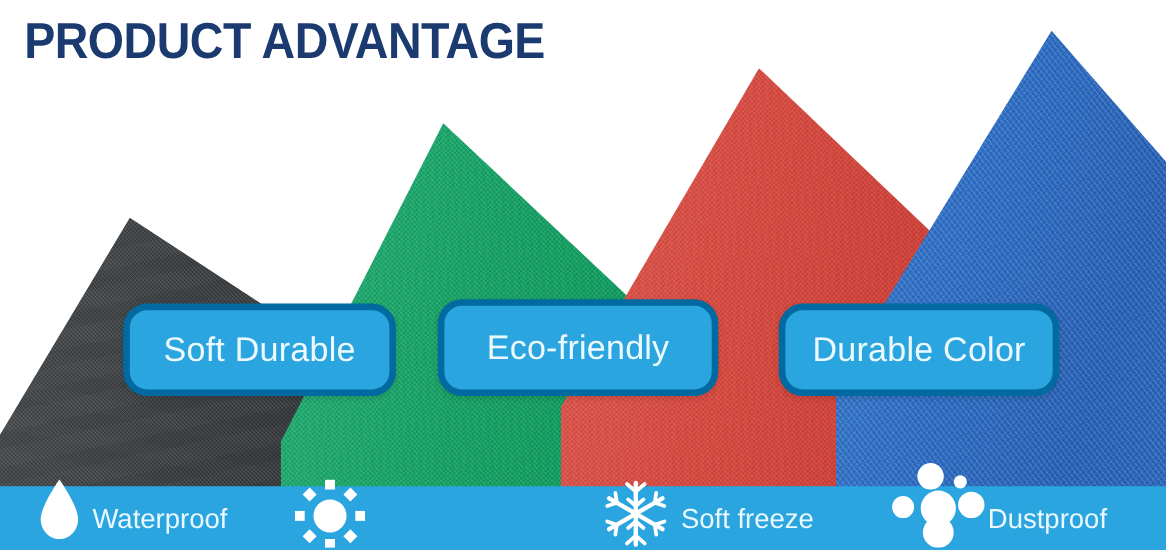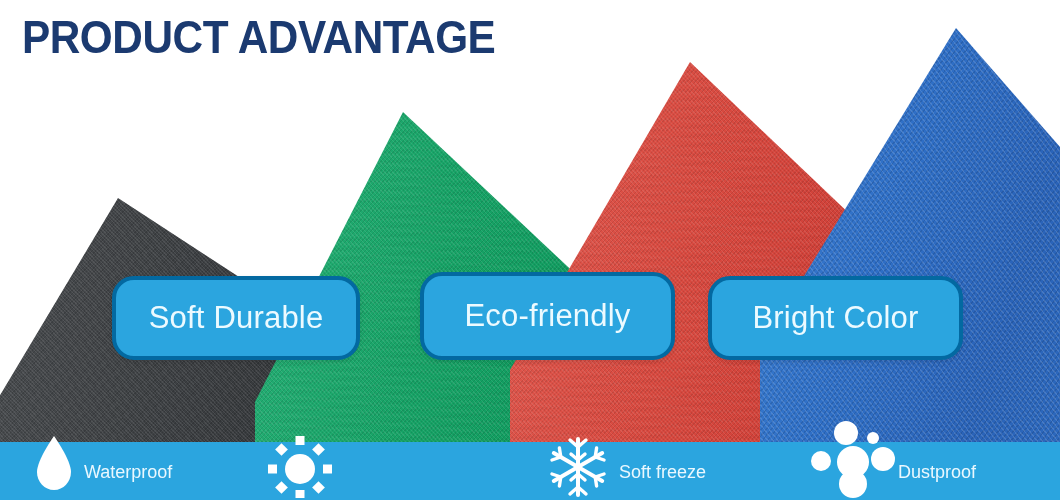--- a/index.html
+++ b/index.html
@@ -114,54 +114,54 @@
     opacity:0.8;
   }
 
   
   .pill {
     position:absolute;
     display:flex;
     align-items:center;
     justify-content:center;
     background:#2ba5df;
-    border:4px solid #0369a1;
+    border:6px solid #0369a1;
     border-radius:22px;
     color:#ecfaff;
     font-size:31px;
     font-family:"Liberation Sans", sans-serif;
     font-weight:normal;
     letter-spacing:0.2px;
     white-space:nowrap;
     z-index:25;
     box-shadow:0 2px 5px rgba(0,0,0,0.10);
   }
   #pill-0 { left:112px;  top:276px; width:248px; height:84px; }
-  #pill-1 { left:420px;  top:272px; width:255px; height:88px; }
+  #pill-1 { left:398px;  top:272px; width:255px; height:88px; }
   #pill-2 { left:708px;  top:276px; width:255px; height:84px; }
 
   
   #feature-bar {
     position:absolute;
     left:0; bottom:0;
     width:1060px; height:58px;
     background:#2ba5df;
     z-index:30;
   }
   .feature {
     position:absolute;
     bottom:0;
     height:58px;
     display:flex;
     align-items:center;
     z-index:31;
   }
   .feature-label {
     color:#eaf8ff;
-    font-size:18px;
+    font-size:25px;
     font-family:"Liberation Sans", sans-serif;
     white-space:nowrap;
     line-height:1;
     position:relative;
     top:1px;
   }
   .feature-icon {
     position:absolute;
     z-index:32;
     pointer-events:none;
@@ -214,21 +214,21 @@
 
   <div id="title">PRODUCT ADVANTAGE</div>
 
   <div class="pill" id="pill-0">
     <span>Soft Durable</span>
   </div>
   <div class="pill" id="pill-1">
     <span>Eco-friendly</span>
   </div>
   <div class="pill" id="pill-2">
-    <span>Bright Color</span>
+    <span>Durable Color</span>
   </div>
 
   <div id="feature-bar"></div>
 
   <div class="feature-icon" id="icon-waterproof">
     <svg class="svg-white" width="50" height="60" viewBox="0 0 50 60">
       <path d="M25 2 C25 2 8 26 8 38 C8 48 15.6 56 25 56 C34.4 56 42 48 42 38 C42 26 25 2 25 2 Z" fill="#ffffff"></path>
     </svg>
   </div>
 

